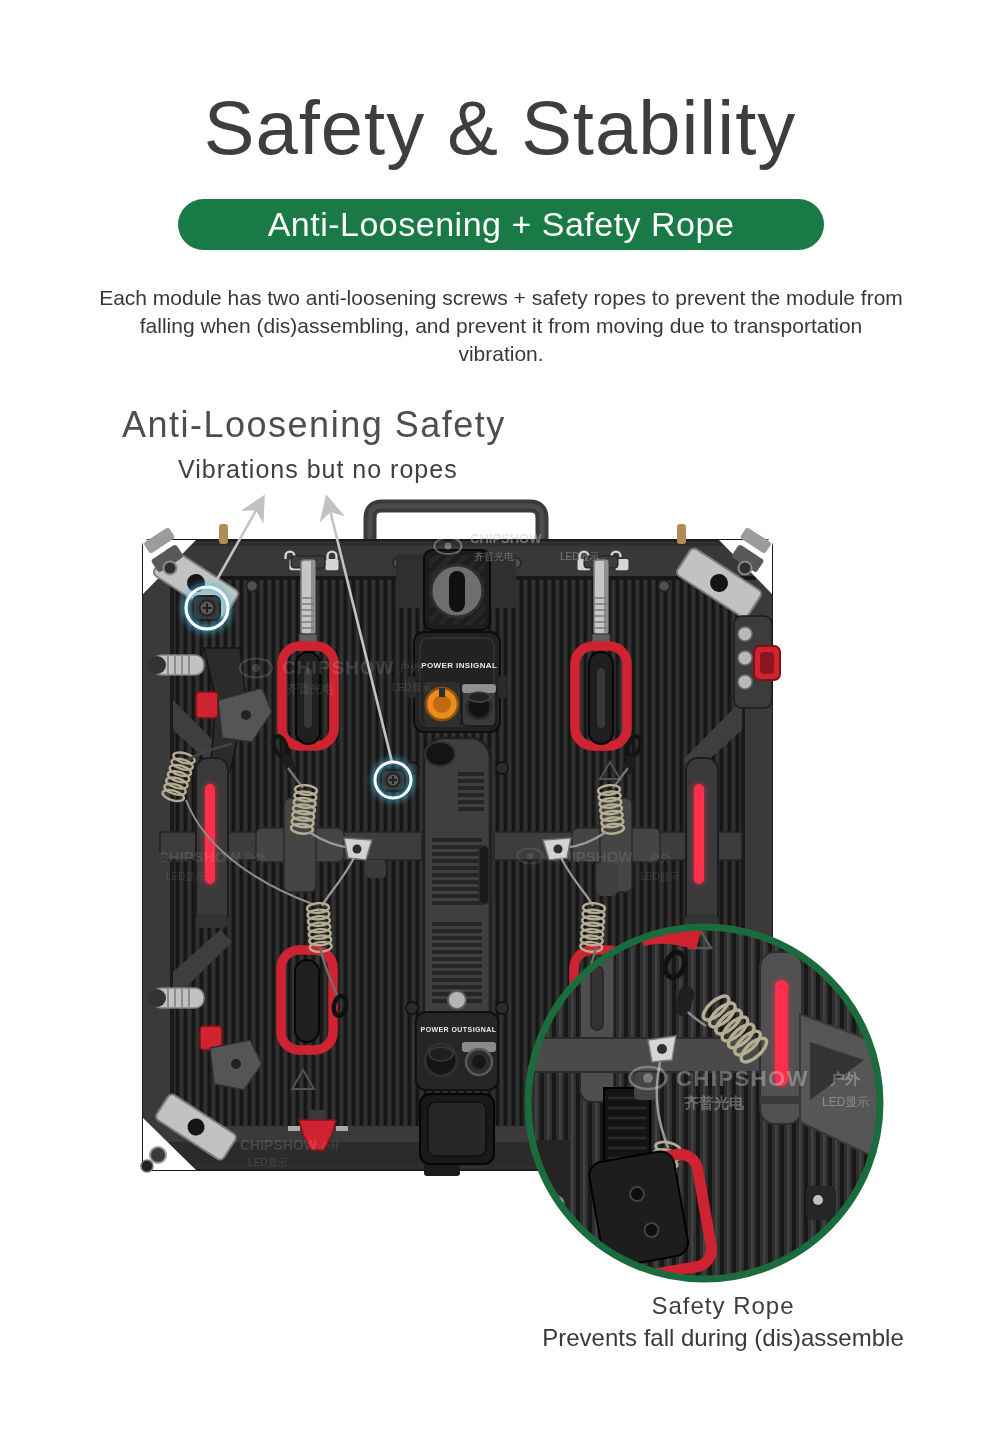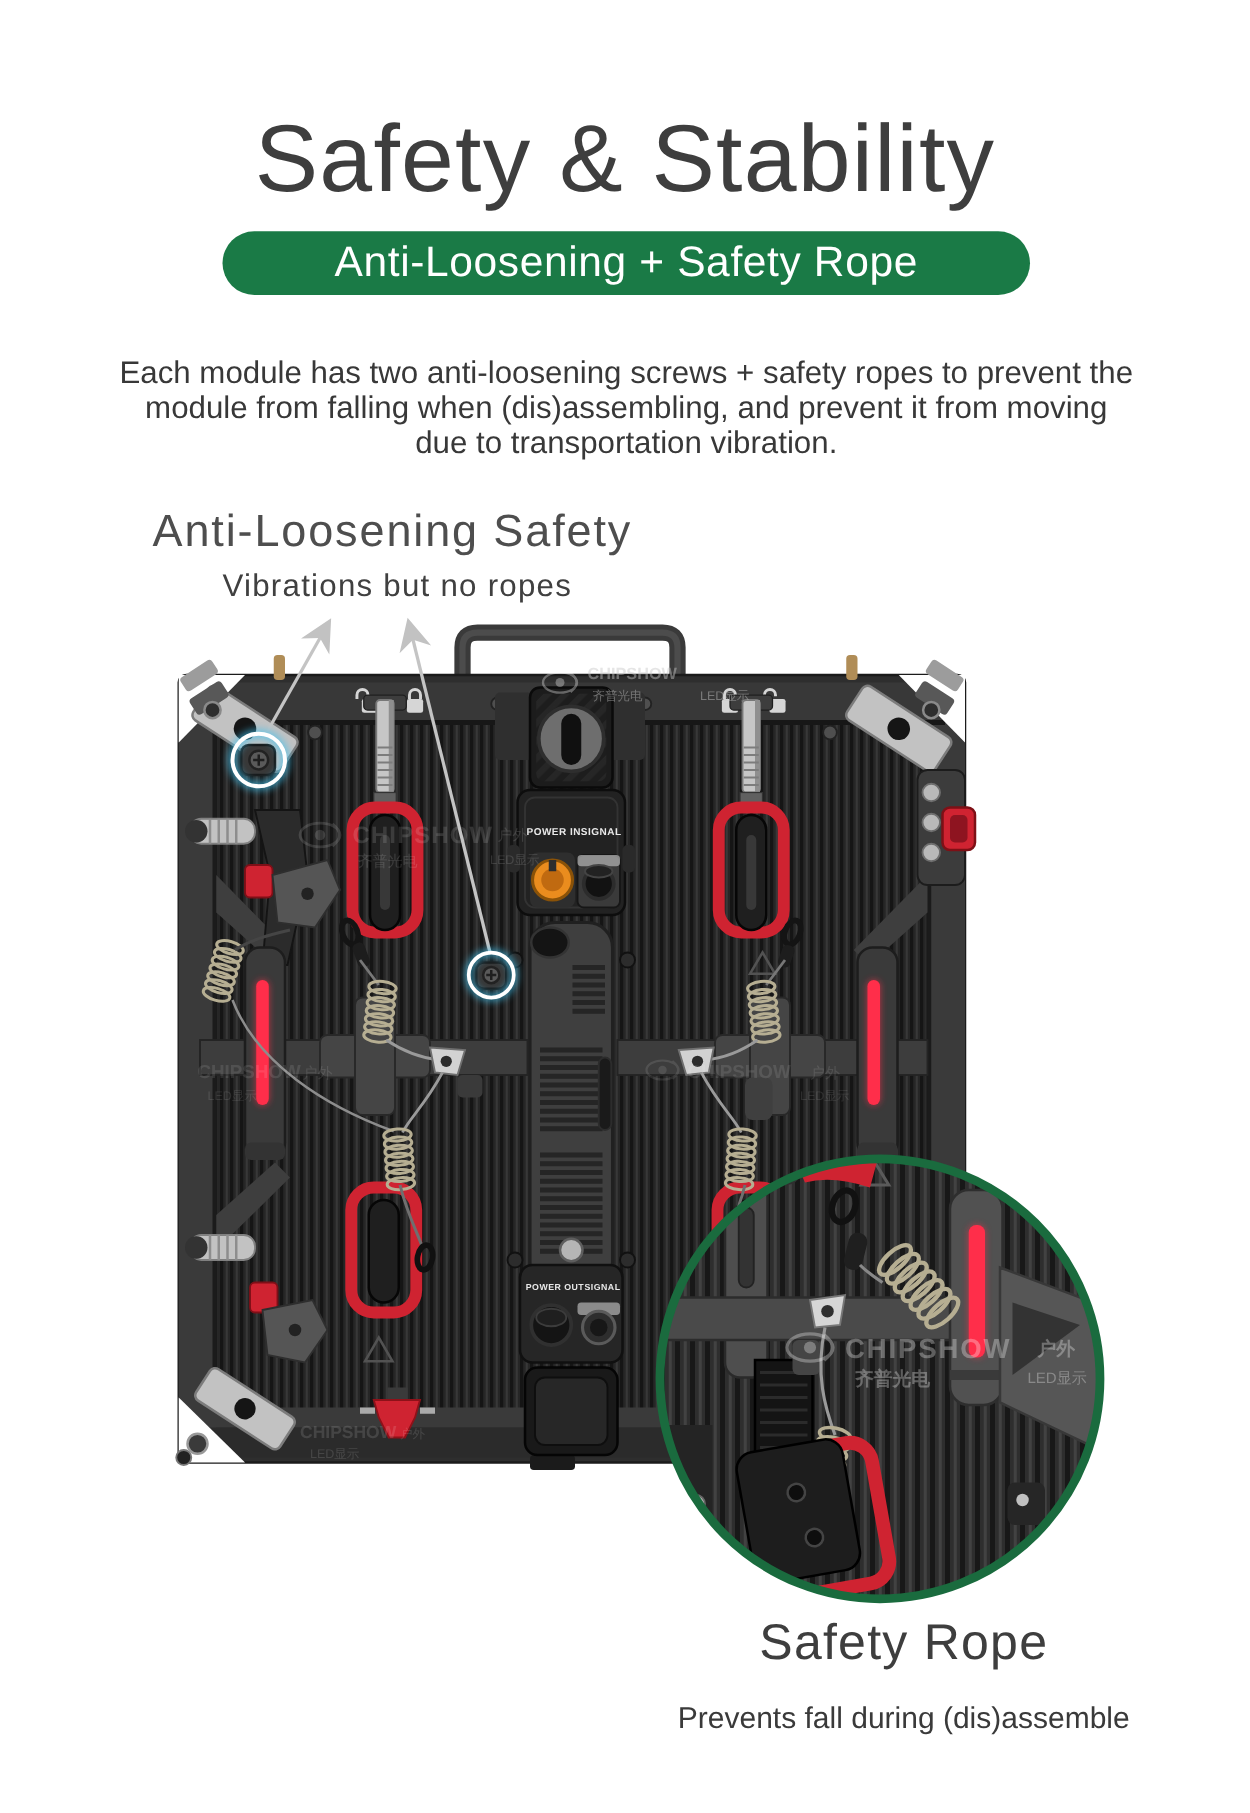--- a/index.html
+++ b/index.html
@@ -6,31 +6,31 @@
     --badge-green:#1a7a46; --ring-green:#1a6b3e; --red:#cf2331;
     --stripe-red:#ff2e4a; --cyan:#3fc4f2; --title-gray:#3e3e3e;
   }
   html,body{margin:0;padding:0;background:#fff;}
   body{width:1000px;height:1450px;position:relative;overflow:hidden;
        font-family:"Liberation Sans",sans-serif;}
   .stage{position:absolute;left:0;top:0;width:1000px;height:1450px;background:#fff;padding-left:27px;}
   .art{position:absolute;left:0;top:0;width:1000px;height:1450px;}
   .title{position:absolute;top:84px;left:0;width:1000px;text-align:center;
          font-size:76px;font-weight:400;color:var(--title-gray);letter-spacing:1px;}
-  .badge{position:absolute;top:185px;left:178px;width:646px;height:51px;border-radius:27px;
+  .badge{position:absolute;top:199px;left:178px;width:646px;height:51px;border-radius:27px;
          background:var(--badge-green);color:#fff;font-size:34px;letter-spacing:.5px;
          display:flex;align-items:center;justify-content:center;}
   .desc{position:absolute;top:284px;left:95px;width:812px;text-align:center;
-        font-size:25px;line-height:28px;color:#383838;}
+        font-size:21px;line-height:28px;color:#383838;}
   .ann-screws{position:absolute;left:122px;top:404px;}
   .ann-screws .t{font-size:36px;color:#4e4e4e;letter-spacing:1.5px;}
   .ann-screws .s{font-size:25px;color:#404040;letter-spacing:1px;margin:9px 0 0 56px;}
   .ann-rope{position:absolute;left:468px;top:1292px;width:510px;text-align:center;}
-  .ann-rope .t{font-size:40px;color:#3e3e3e;letter-spacing:1px;}
-  .ann-rope .s{font-size:24px;color:#3a3a3a;margin-top:24px;}
+  .ann-rope .t{font-size:24px;color:#3e3e3e;letter-spacing:1px;}
+  .ann-rope .s{font-size:24px;color:#3a3a3a;margin-top:4px;}
   
   text{font-family:"Liberation Sans",sans-serif;}
   .conn-label{font-size:8px;font-weight:bold;fill:#e9e9e9;letter-spacing:.4px;}
   .wm-b{font-size:19px;font-weight:bold;letter-spacing:1px;fill:#fff;}
   .wm-m{font-size:15px;font-weight:bold;fill:#fff;}
   .wm-s{font-size:12px;fill:#fff;}
   .wm-xs{font-size:10px;fill:#fff;}
   .wm-big{font-size:22px;font-weight:bold;letter-spacing:1.5px;fill:#fff;}
   .loop{stroke:var(--red);}
   .redfill{fill:var(--red);}

